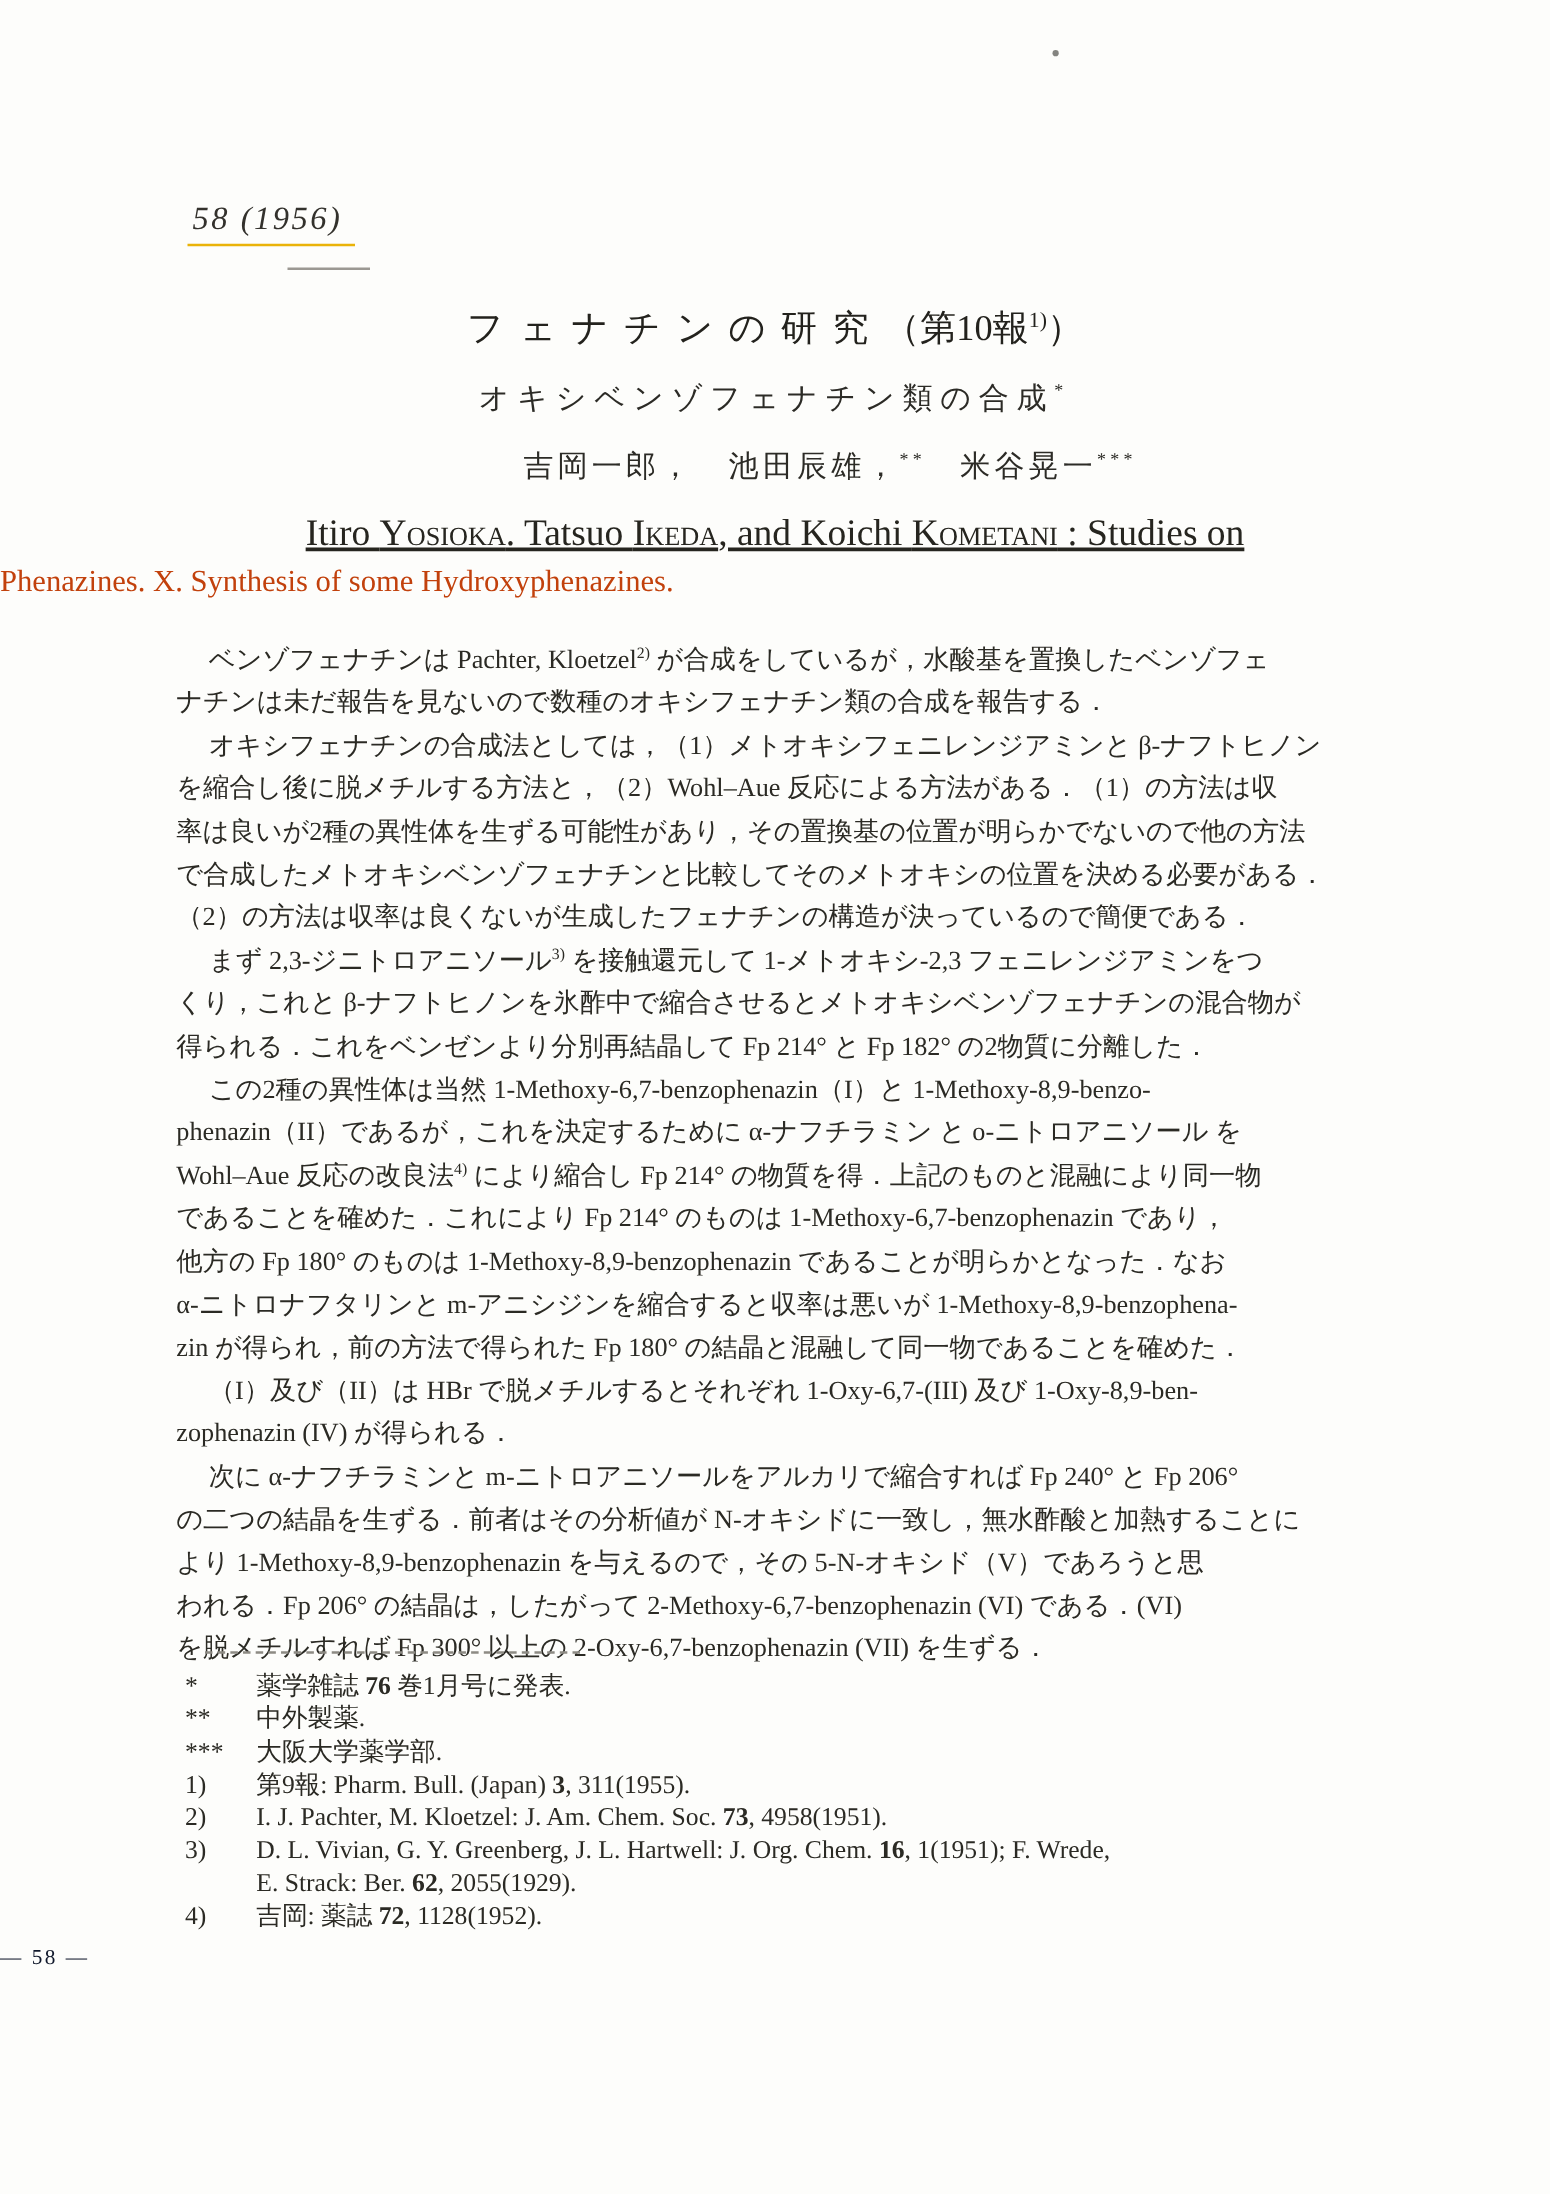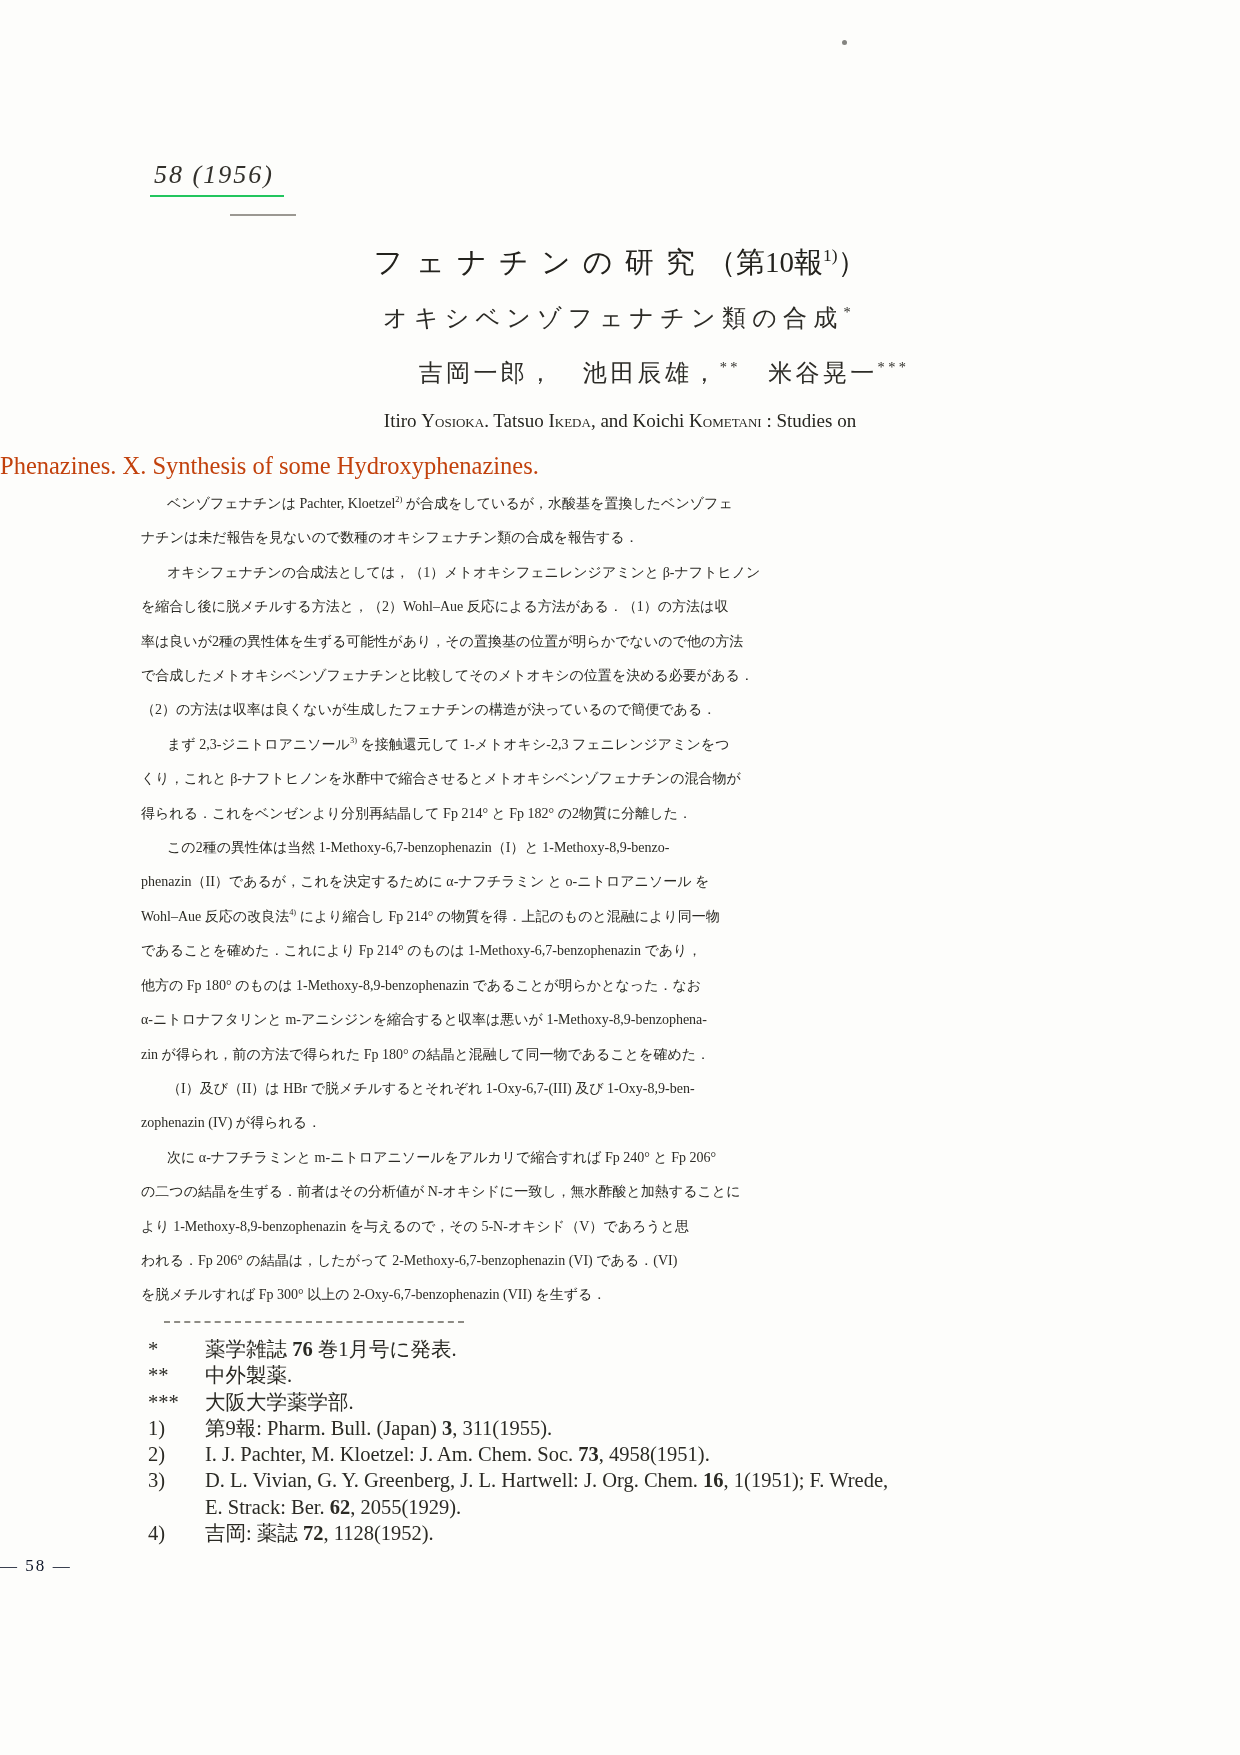--- a/index.html
+++ b/index.html
@@ -5,36 +5,36 @@
   html,body{margin:0;padding:0;background:#ffffff;}
   .page{
     position:relative;width:1240px;height:1755px;margin:0;
     background:#fdfdfb;overflow:hidden;
     color:#2a2a25;
     font-family:"Liberation Serif","DejaVu Serif",serif;
   }
   .header-ref{
     position:absolute;top:160px;left:150px;
     font-size:26px;font-style:italic;letter-spacing:2px;
-    padding:0 10px 5px 4px;border-bottom:2px solid #22c55e;
+    padding:0 10px 5px 4px;border-bottom:2px solid #eab308;
     color:#33312c;
   }
   .header-dash{position:absolute;top:214px;left:230px;width:66px;border-top:2px solid #9b9892;}
   .speck{position:absolute;top:40px;left:842px;width:5px;height:5px;background:#6e6e6a;border-radius:50%;opacity:.85;}
   .title{position:absolute;top:243px;left:0;width:100%;text-align:center;font-size:29px;color:#23221d;}
   .title .sp{letter-spacing:.42em;}
   .subtitle{position:absolute;top:302px;left:0;width:100%;text-align:center;font-size:24px;letter-spacing:.26em;color:#2c2b26;}
   .authors{position:absolute;top:357px;left:0;width:100%;text-align:center;font-size:24px;letter-spacing:.14em;color:#2c2b26;padding-left:44px;}
-  .en1{position:absolute;top:410px;left:0;width:100%;text-align:center;font-size:19px;color:#26251f;}
+  .en1{position:absolute;top:410px;left:0;width:100%;text-align:center;font-size:30px;color:#26251f;text-decoration:underline;}
   .en2{position:absolute;top:452px;left:0;width:100%;text-align:left;font-size:24.5px;color:#c2410c;}
   .sc{font-variant:small-caps;}
   sup{font-size:60%;line-height:0;}
   .body{
-    position:absolute;top:487px;left:141px;width:970px;
-    font-size:14px;line-height:34.4px;color:#2b2a24;
+    position:absolute;top:510px;left:141px;width:970px;
+    font-size:21px;line-height:34.4px;color:#2b2a24;
   }
   .bline{white-space:nowrap;}
   .bline.ind{text-indent:26px;}
   .frule{position:absolute;top:1321px;left:164px;width:300px;border-top:2px dashed #8d8b84;}
   .fnotes{
     position:absolute;top:1336px;left:148px;width:1010px;
     font-size:20.5px;line-height:26.3px;color:#2b2a24;
   }
   .fnrow{display:flex;}
   .fmark{width:57px;flex:0 0 57px;}

